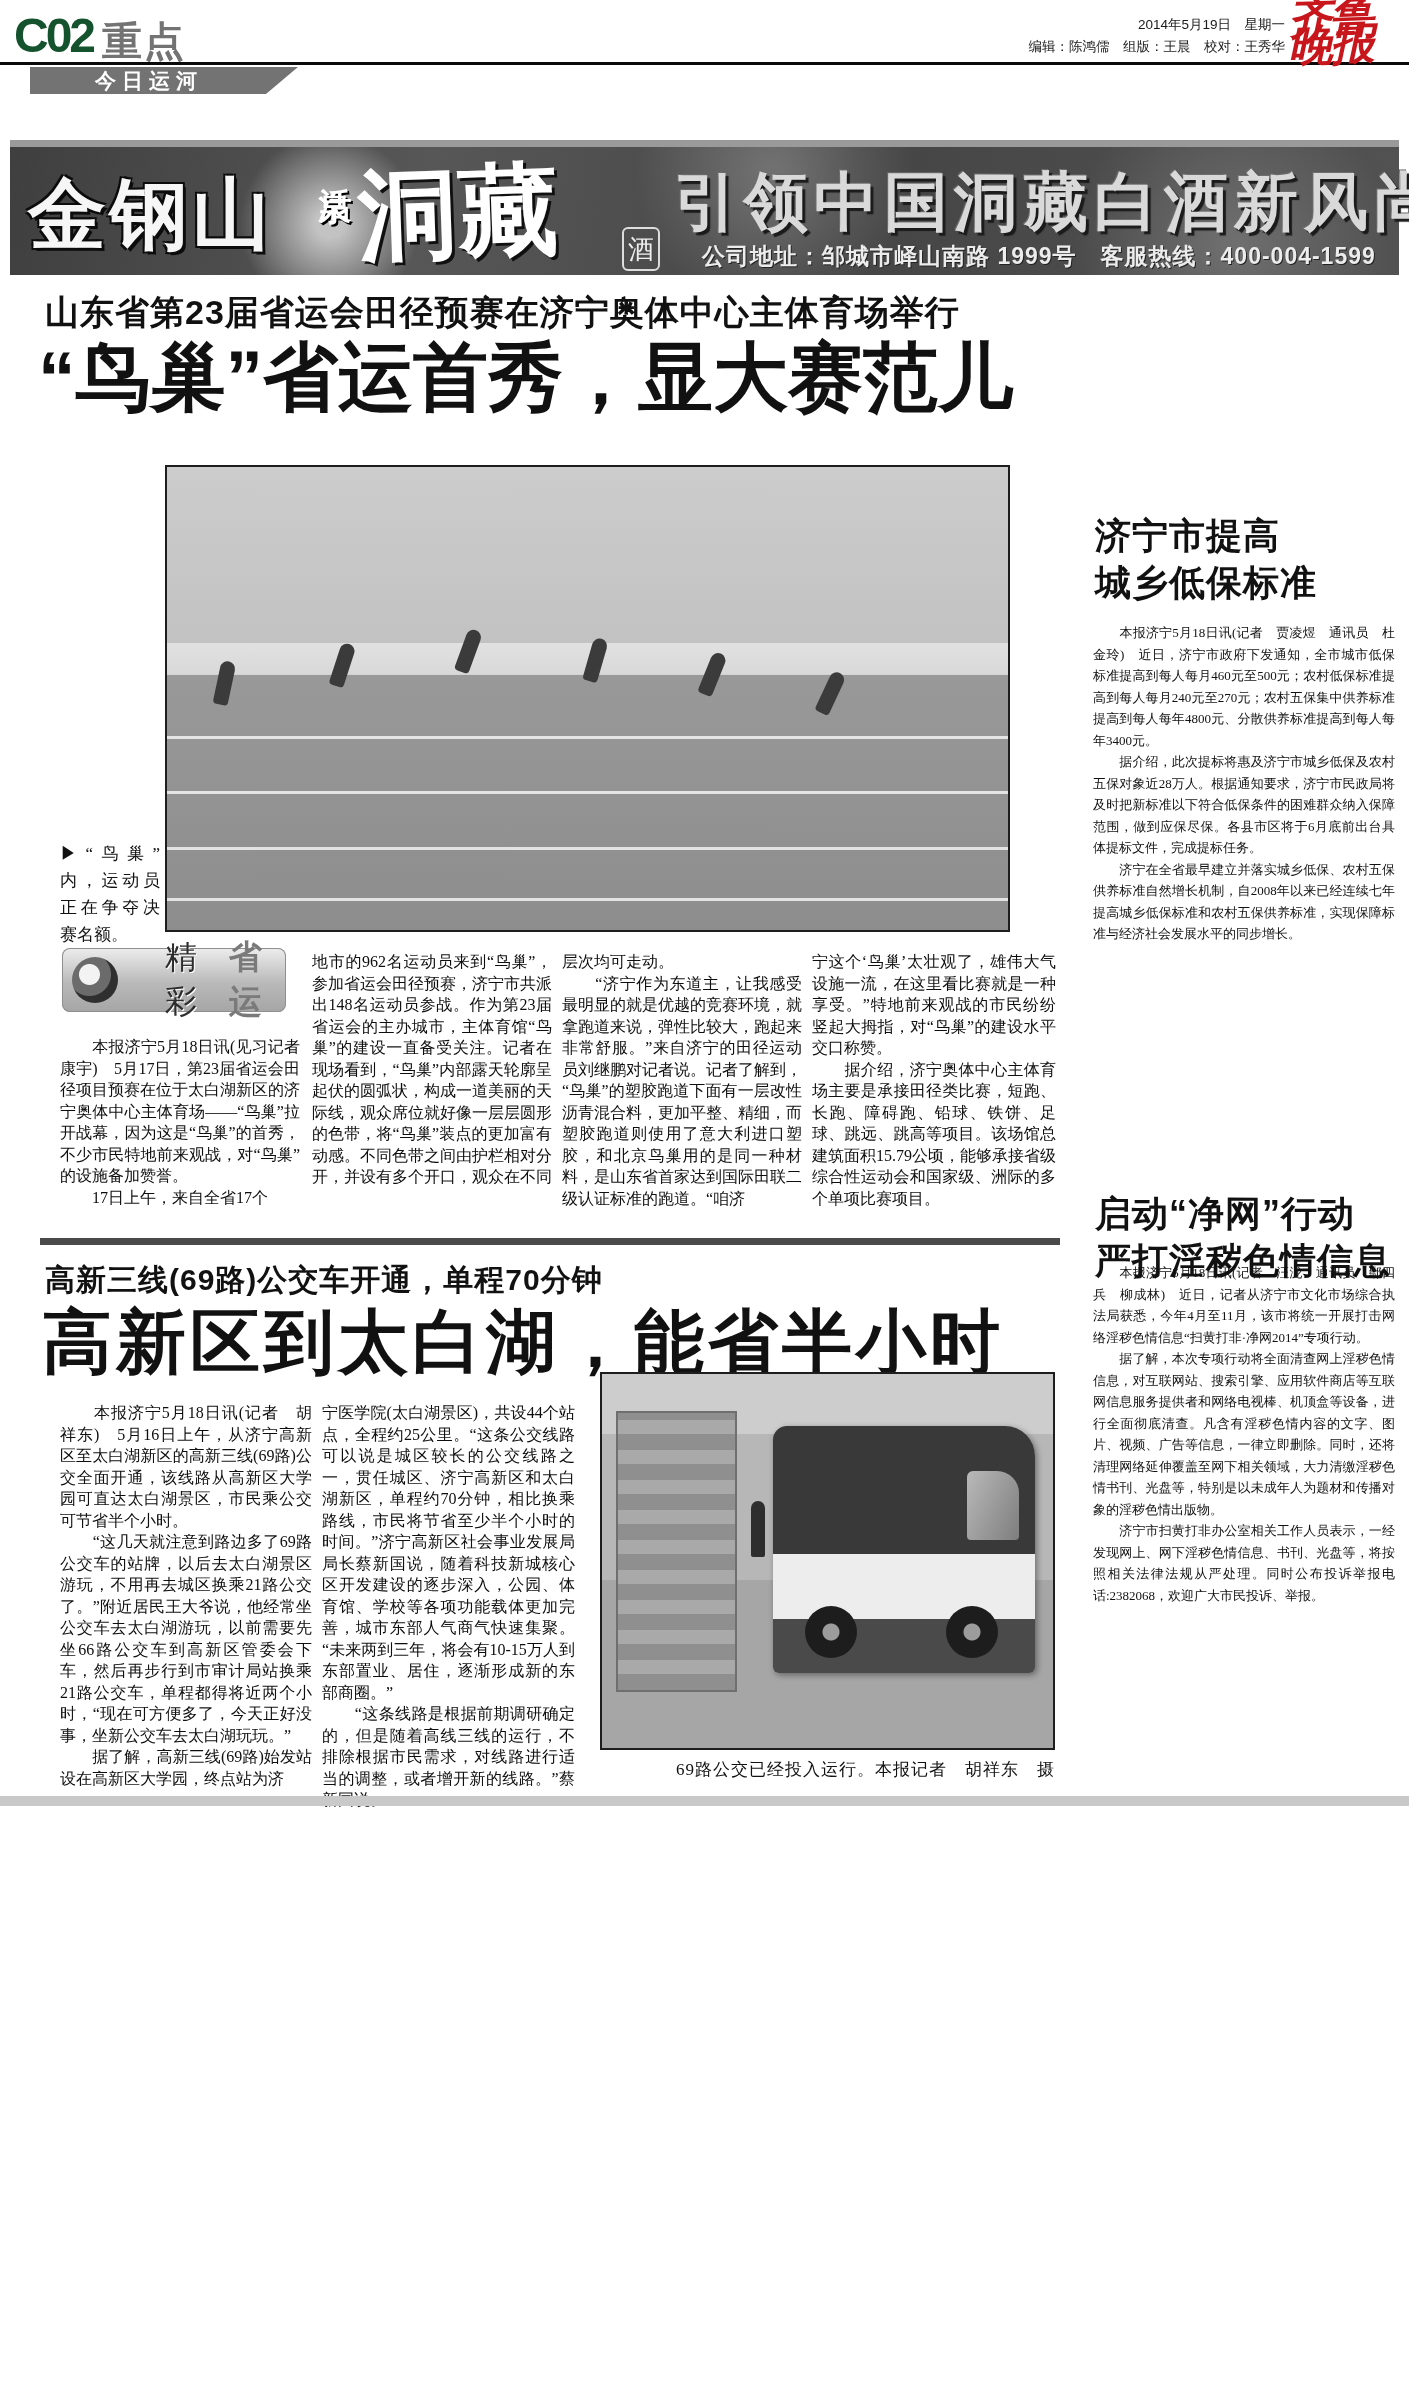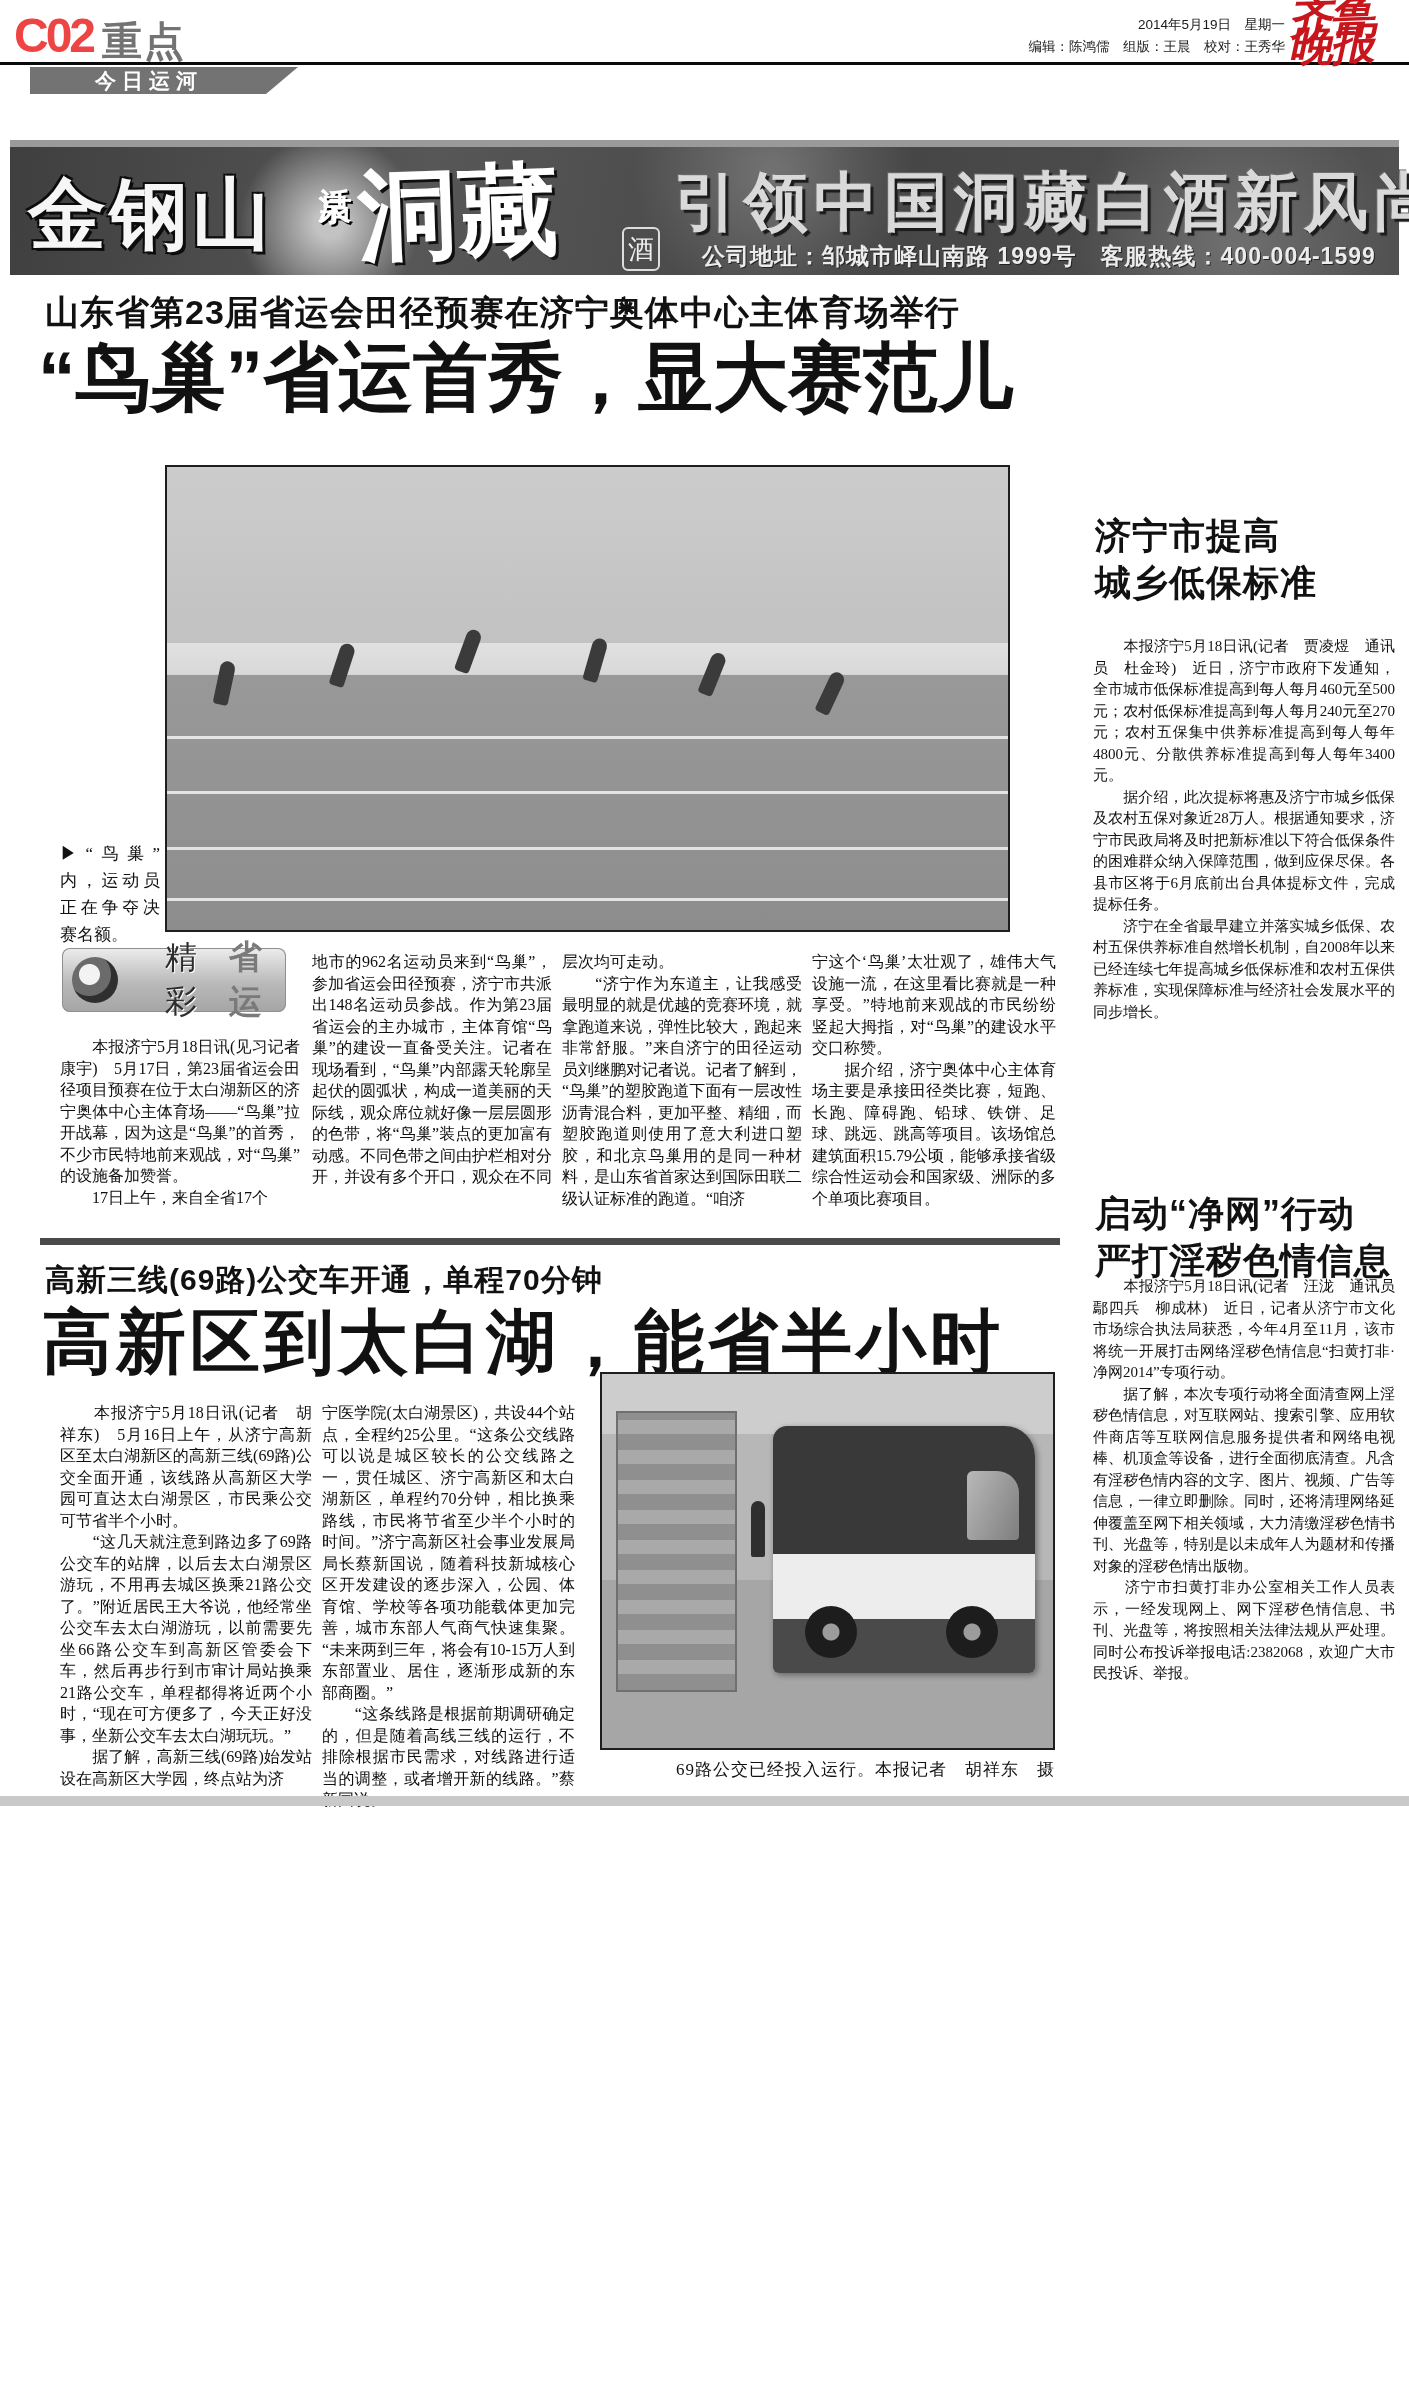--- a/index.html
+++ b/index.html
@@ -3,21 +3,21 @@
 <meta charset="utf-8">
 <style>
   html,body{margin:0;padding:0;background:#eee;}
   .page{
     position:relative;width:1409px;height:2383px;margin:0 auto;
     background:#fff;overflow:hidden;
     font-family:"Liberation Sans",sans-serif;color:#111;
   }
   .abs{position:absolute;}
   
-  .section-code{left:14px;top:8px;font-size:48px;font-weight:900;letter-spacing:-3px;color:#ef4444;}
+  .section-code{left:14px;top:8px;font-size:48px;font-weight:900;letter-spacing:-3px;color:#14532d;}
   .section-name{left:102px;top:14px;font-size:40px;font-weight:900;color:#737373;letter-spacing:2px;}
   .header-rule{left:0;top:62px;width:1409px;height:3px;background:#0a0a0a;}
   .sub-banner{
     left:30px;top:67px;width:268px;height:27px;background:#737373;
     clip-path:polygon(0 0,100% 0,calc(100% - 32px) 100%,0 100%);
     color:#fff;font-size:21px;font-weight:900;letter-spacing:6px;
     display:flex;align-items:center;justify-content:center;padding-right:30px;box-sizing:border-box;
   }
   .dateline{left:1005px;top:14px;width:280px;text-align:right;font-size:13.5px;line-height:22px;color:#1a1a1a;}
   .masthead-logo{
@@ -95,21 +95,21 @@
     background:radial-gradient(circle,#9c9c9c 0 8px,#1d1d1d 9px);}
   .kiosk{position:absolute;left:3%;top:10%;width:26%;height:74%;
     background:repeating-linear-gradient(0deg,#8f8f8f 0 16px,#a9a9a9 16px 30px);border:2px solid #6f6f6f;}
   .pedestrian{position:absolute;left:33%;top:34%;width:14px;height:56px;background:#2e2e2e;border-radius:7px 7px 2px 2px;}
   .photo-cap2{left:600px;top:1758px;width:455px;font-size:17px;text-align:right;
     font-family:"Liberation Serif",serif;letter-spacing:1px;}
   
   .sb-title{left:1095px;top:0;width:302px;font-size:36px;font-weight:900;line-height:47px;letter-spacing:1px;}
   .sb-t1{top:512px;}
   .sb-t2{top:1148px;margin-top:42px;}
-  .sb-body{left:1093px;width:302px;font-family:"Liberation Serif",serif;font-size:15px;line-height:21.5px;text-align:justify;margin-top:14px;}
+  .sb-body{left:1093px;width:302px;font-family:"Liberation Serif",serif;font-size:13px;line-height:21.5px;text-align:justify;}
   .sb-body p{margin:0;}
   .sb-b1{top:622px;height:510px;}
   .sb-b2{top:1262px;height:530px;}
   .bottom-bar{left:0;top:1796px;width:1409px;height:10px;background:#c9c9c9;}
 </style>
 </head>
 <body>
 
 <div class="page">
 

